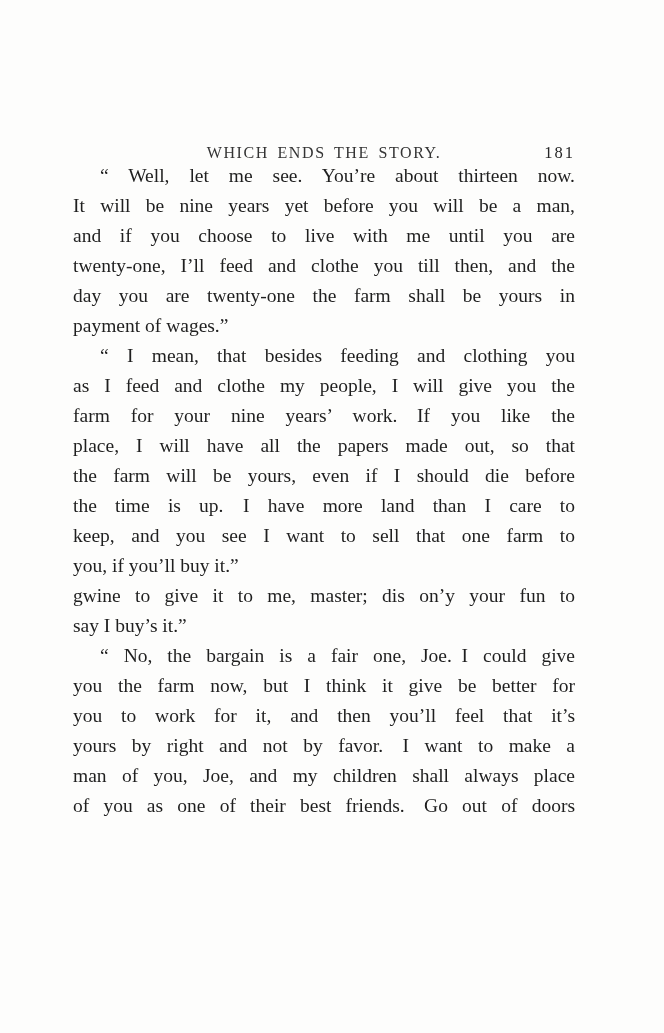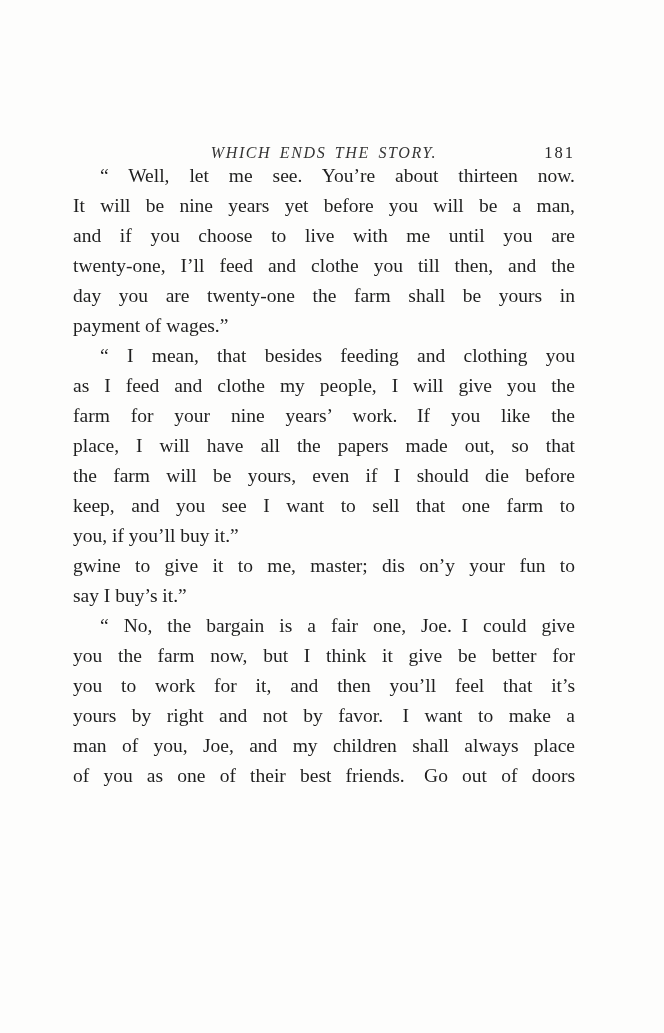--- a/index.html
+++ b/index.html
@@ -22,21 +22,20 @@
     left: 73px;
     width: 502px;
     height: 22px;
   }
   .head-title {
     position: absolute;
     left: 0;
     right: 0;
     top: 0;
     text-align: center;
-    font-style: italic;
     font-size: 16px;
     letter-spacing: 1.6px;
     word-spacing: 3px;
     color: #343434;
   }
   .page-number {
     position: absolute;
     right: 0;
     top: -1px;
     font-size: 16.5px;
@@ -81,20 +80,21 @@
         <div class="line">twenty-one, I’ll feed and clothe you till then, and the</div>
         <div class="line">day you are twenty-one the farm shall be yours in</div>
         <div class="line no-justify">payment of wages.”</div>
       </div>
       <div>
         <div class="line indent">“ I mean, that besides feeding and clothing you</div>
         <div class="line">as I feed and clothe my people, I will give you the</div>
         <div class="line">farm for your nine years’ work. If you like the</div>
         <div class="line">place, I will have all the papers made out, so that</div>
         <div class="line">the farm will be yours, even if I should die before</div>
+        <div class="line">the time is up. I have more land than I care to</div>
         <div class="line">keep, and you see I want to sell that one farm to</div>
         <div class="line no-justify">you, if you’ll buy it.”</div>
       </div>
       <div>
         <div class="line">gwine to give it to me, master; dis on’y your fun to</div>
         <div class="line no-justify">say I buy’s it.”</div>
       </div>
       <div>
         <div class="line indent">“ No, the bargain is a fair one, Joe. I could give</div>
         <div class="line">you the farm now, but I think it give be better for</div>

